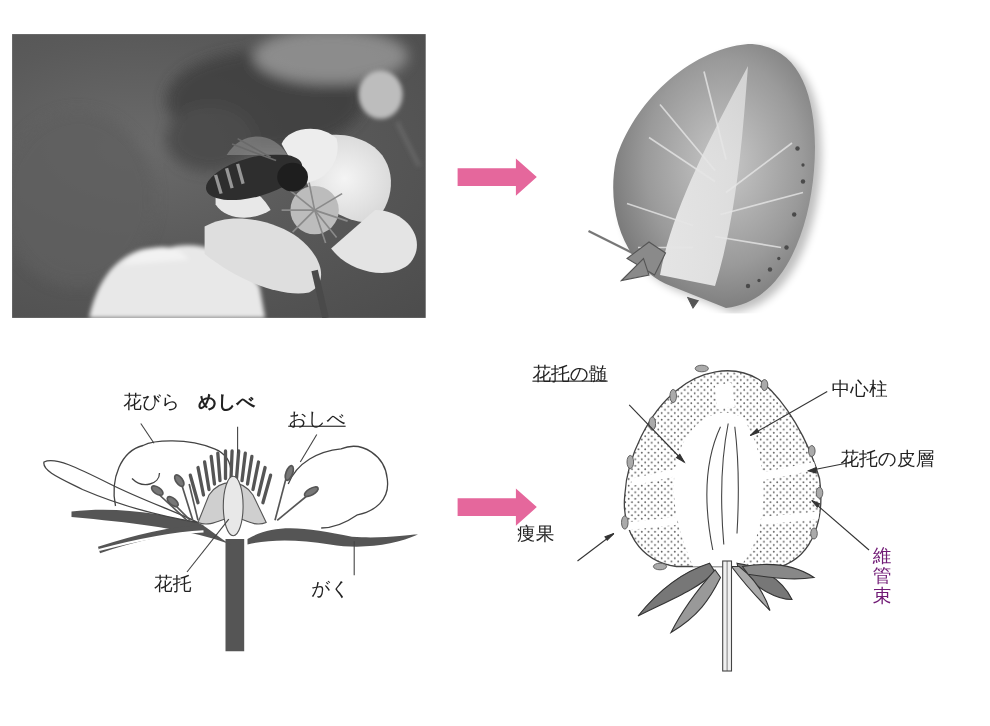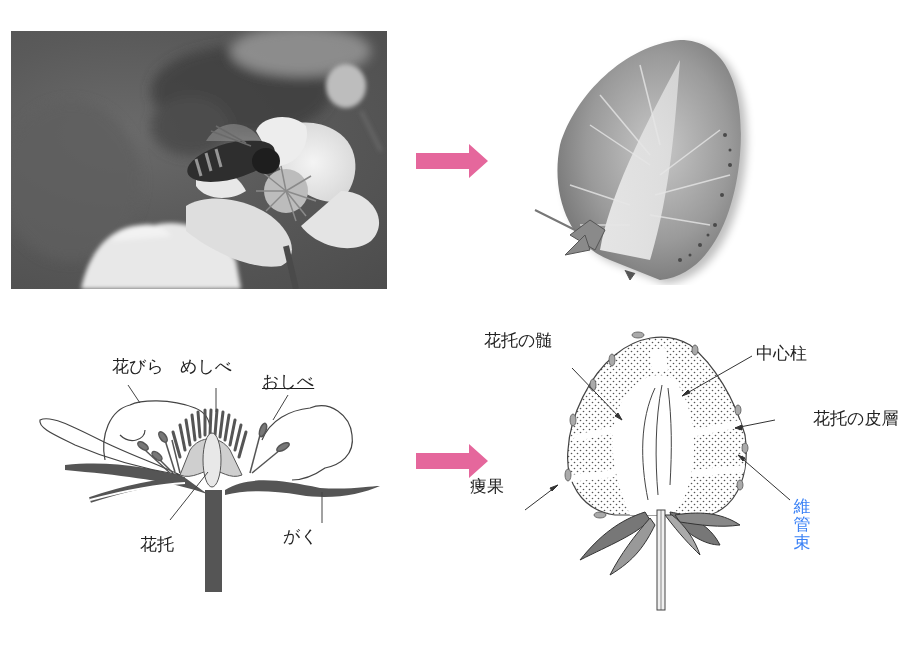--- a/index.html
+++ b/index.html
@@ -2,21 +2,21 @@
 <html><head>
 <meta charset="utf-8">
 <style>
   html, body { margin: 0; padding: 0; background: #ffffff; }
   body { width: 900px; height: 660px; position: relative; overflow: hidden;
          font-family: "DejaVu Sans", "Liberation Sans", sans-serif; color: #222; }
   .abs { position: absolute; }
   .photo { position: absolute; left: 11px; top: 31px; width: 376px; height: 258px; overflow: hidden;
            background: radial-gradient(ellipse at 30% 40%, #6b6b6b 0%, #5a5a5a 45%, #4c4c4c 100%); }
   .label { position: absolute; font-size: 17px; color: #222; white-space: nowrap; line-height: 1; }
-  .vlabel { position: absolute; font-size: 17px; color: #3b82f6; line-height: 1.05; width: 18px; text-align: center; }
+  .vlabel { position: absolute; font-size: 17px; color: #701a75; line-height: 1.05; width: 18px; text-align: center; }
 </style>
 </head>
 <body>
 
 <div class="photo">
   <svg width="376" height="258" viewBox="0 0 376 258">
     <defs>
       <filter id="blur4">
           <feGaussianBlur stdDeviation="6"></feGaussianBlur>
         </filter>
@@ -192,23 +192,23 @@
       <line x1="98" y1="45" x2="110" y2="63"></line>
       <line x1="186" y1="48" x2="186" y2="72"></line>
       <line x1="258" y1="55" x2="243" y2="80"></line>
       <line x1="140" y1="180" x2="178" y2="132"></line>
       <line x1="292" y1="183" x2="292" y2="152"></line>
     </g>
   </svg>
 </div>
 
 <span class="label" style="left:112px; top:358px;">花びら</span>
-<span class="label" style="left:180px; top:358px;">めしべ</span>
+<span class="label" style="left:180px; top:358px;font-weight:bold;">めしべ</span>
 <span class="label" style="left:262px; top:373px;text-decoration:underline;">おしべ</span>
-<span class="label" style="left:140px; top:536px;">花托</span>
+<span class="label" style="left:140px; top:523px;">花托</span>
 <span class="label" style="left:283px; top:528px;">がく</span>
 
 <div class="abs" style="left:415px; top:443px;">
   <svg width="75" height="36" viewBox="0 0 75 36">
     <path d="M1 10 L54 10 L54 1 L73 18 L54 35 L54 26 L1 26 Z" fill="#e5679c"></path>
   </svg>
 </div>
 
 <div class="abs" style="left:540px; top:320px;">
   <svg width="230" height="295" viewBox="0 0 230 295">
@@ -271,17 +271,17 @@
       <polygon points="682,396 690,393 688,390"></polygon>
     <line x1="775" y1="420" x2="735" y2="428"></line>
       <polygon points="735,428 742,425 742,430"></polygon>
     <line x1="790" y1="500" x2="738" y2="455"></line>
       <polygon points="738,455 745,458 743,461"></polygon>
     <line x1="525" y1="510" x2="558" y2="485"></line>
       <polygon points="558,485 552,491 550,488"></polygon>
   </g>
 </svg>
 
-<span class="label" style="left:484px; top:332px;">花托の髄</span>
+<span class="label" style="left:484px; top:332px;text-decoration:underline;">花托の髄</span>
 <span class="label" style="left:756px; top:345px;font-family:Liberation Serif, serif;">中心柱</span>
-<span class="label" style="left:813px; top:410px;text-align:right;">花托の皮層</span>
+<span class="label" style="left:764px; top:410px;text-align:right;">花托の皮層</span>
 <span class="label" style="left:470px; top:478px;">痩果</span>
 <span class="vlabel" style="left:793px; top:498px;">維管束</span>
 
 </body></html>

